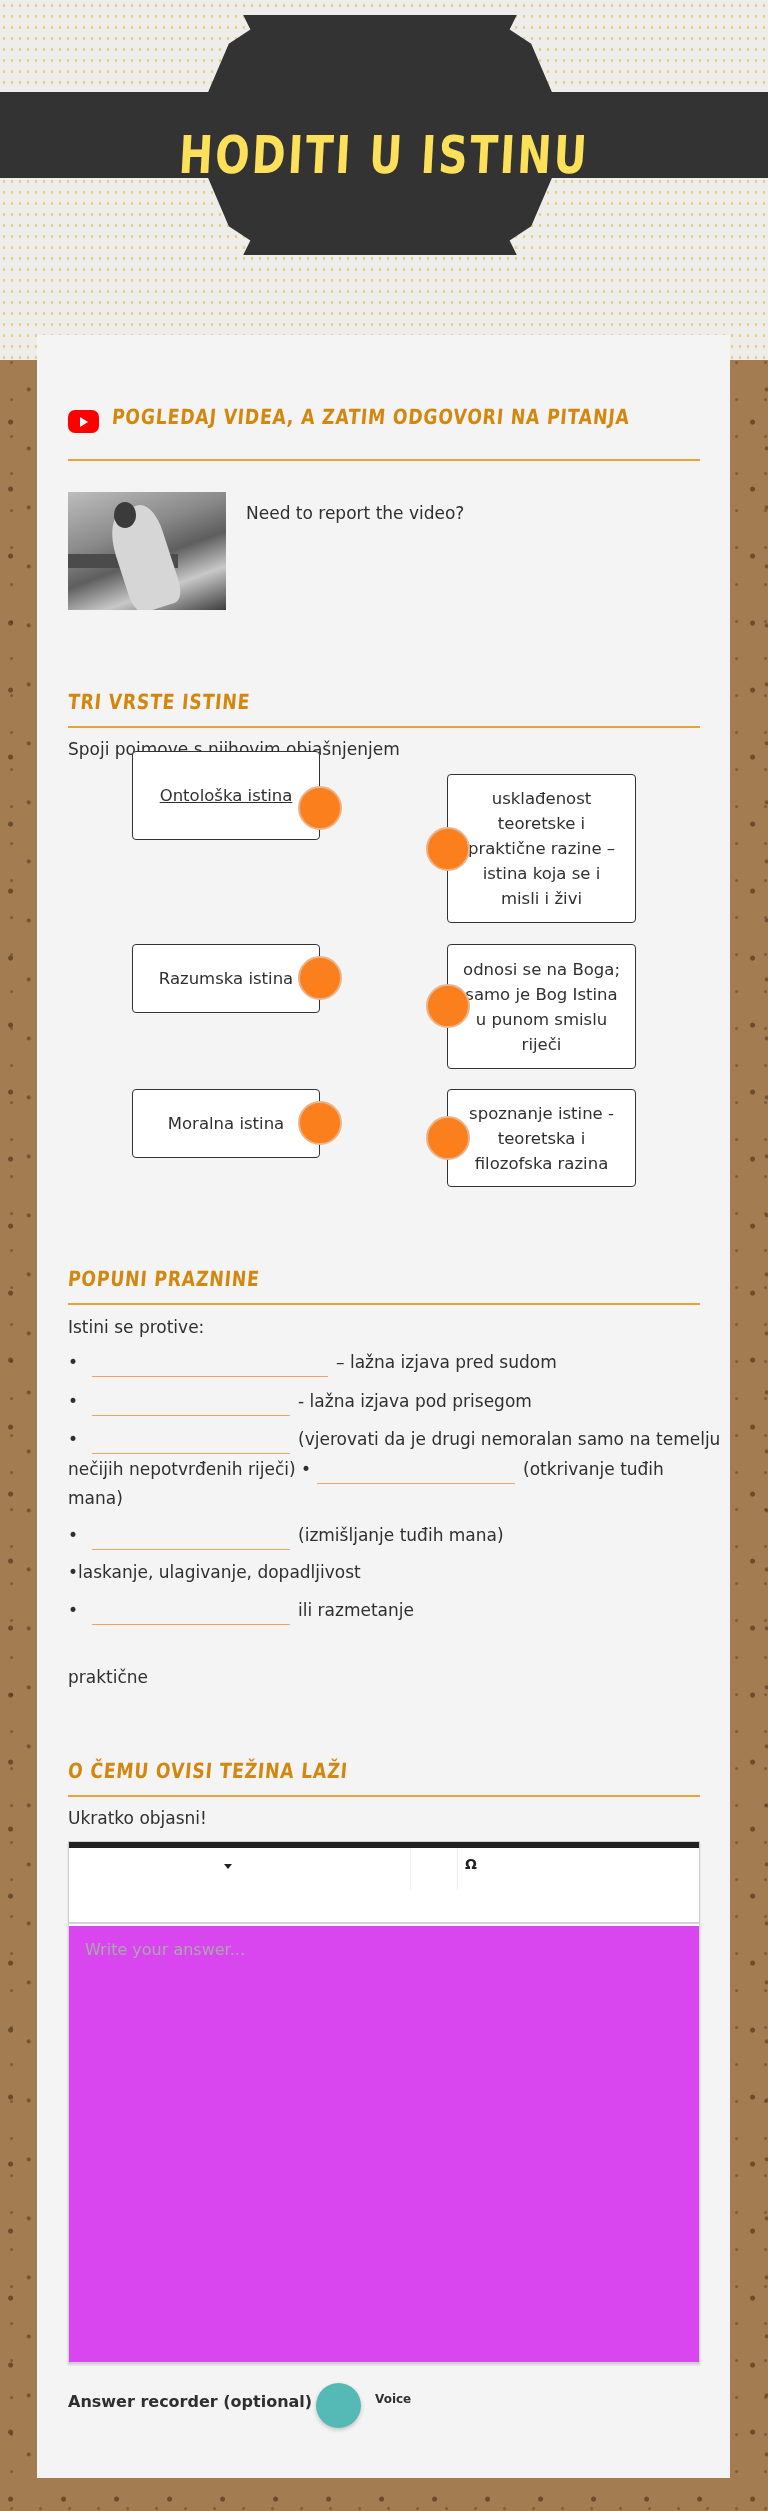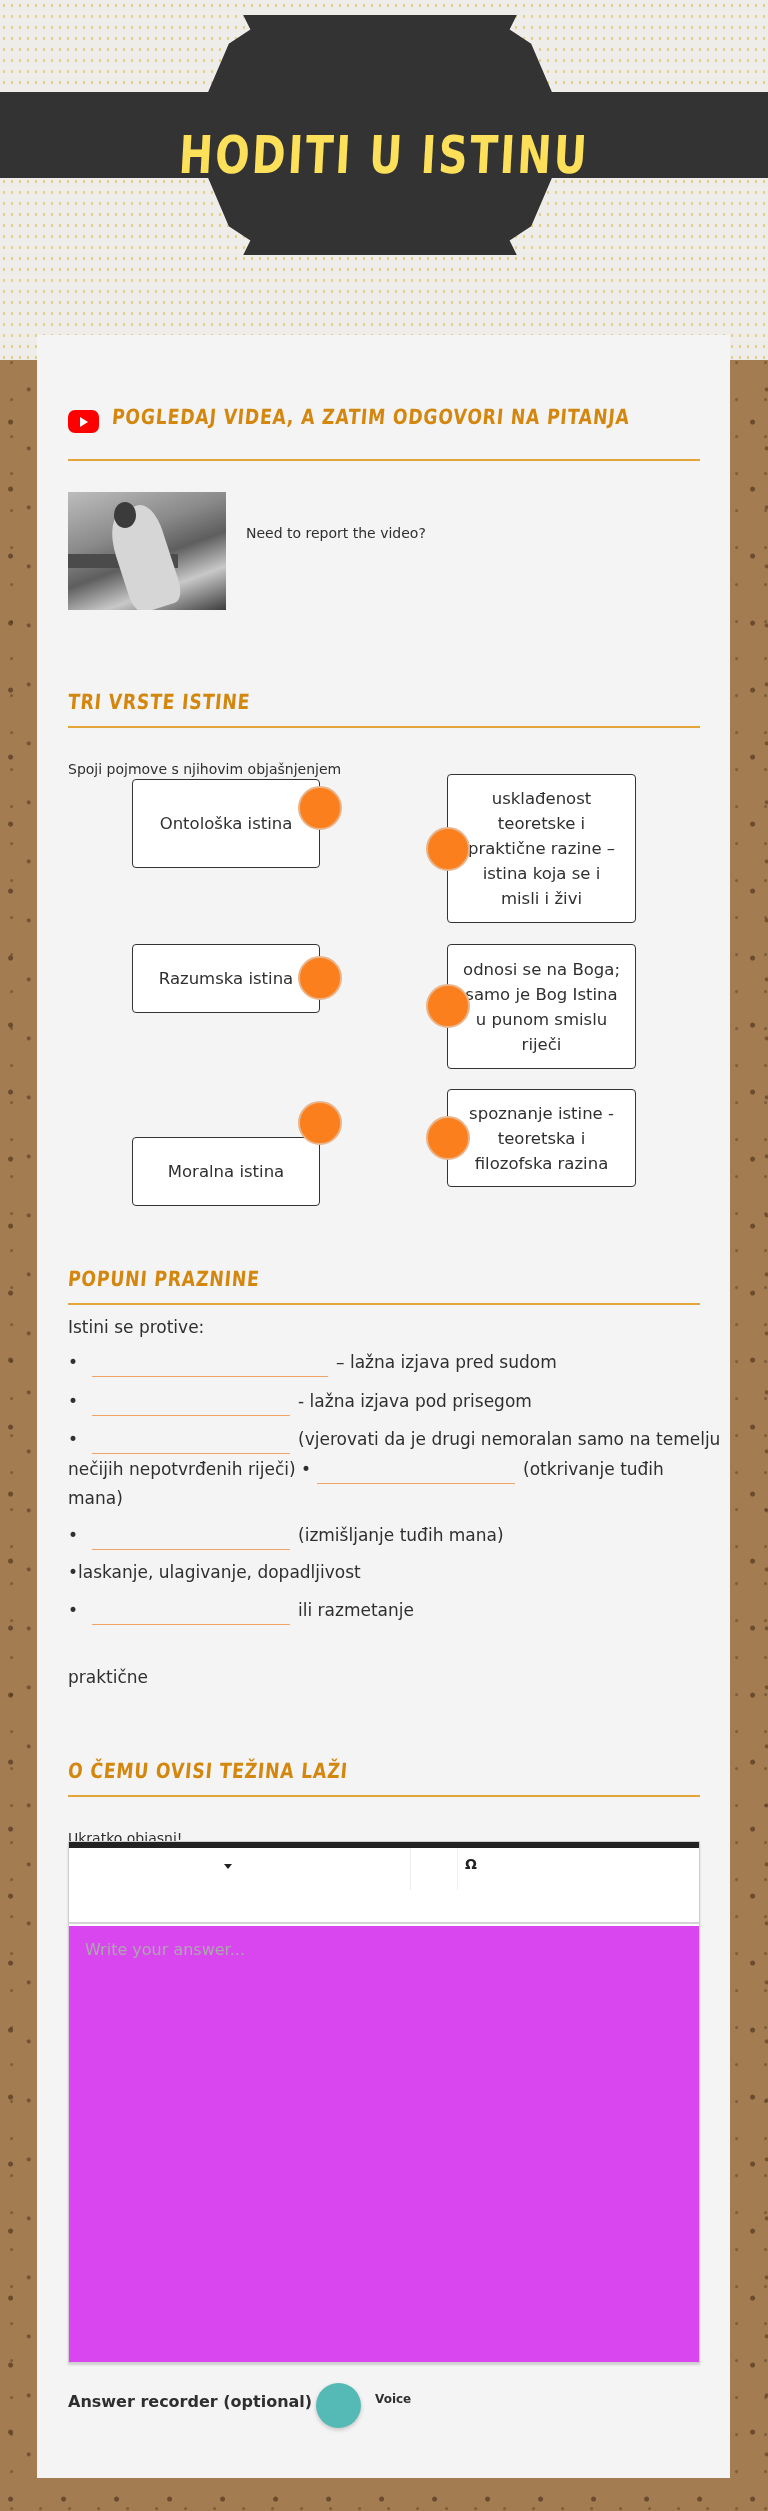--- a/index.html
+++ b/index.html
@@ -56,21 +56,21 @@
     border-left: 8px solid #fff; border-top: 5px solid transparent; border-bottom: 5px solid transparent;
   }
   .thumb {
     position: absolute; left: 31px; top: 157px; width: 158px; height: 118px;
     background: linear-gradient(160deg, #bdbdbd 0%, #8a8a8a 35%, #5e5e5e 55%, #c8c8c8 75%, #3d3d3d 100%);
     overflow: hidden;
   }
   .thumb .cross-h { position: absolute; left: 0; top: 62px; width: 110px; height: 14px; background: #4b4b4b; }
   .thumb .body { position: absolute; left: 50px; top: 14px; width: 52px; height: 104px; background: #d6d6d6; border-radius: 40% 30% 20% 20%; transform: rotate(-18deg); }
   .thumb .head { position: absolute; left: 46px; top: 10px; width: 22px; height: 26px; background: #3b3b3b; border-radius: 50%; }
-  .body-text { position: absolute; font-size: 14px; color: #2f2f2f; line-height: 22px; white-space: nowrap; margin-top: 20px; }
+  .body-text { position: absolute; font-size: 17px; color: #2f2f2f; line-height: 22px; white-space: nowrap; }
   .match-box {
     position: absolute; background: #fff; border: 1.5px solid #333; border-radius: 4px;
     display: flex; align-items: center; justify-content: center; text-align: center;
     font-size: 16.5px; line-height: 25px; color: #2f2f2f; padding: 4px 14px;
   }
   .dot {
     position: absolute; width: 44px; height: 44px; border-radius: 50%;
     background: #fb7f1d; border: 2px solid #e9b48a;
   }
   .blank {
@@ -119,41 +119,41 @@
     <div class="cross-h"></div>
     <div class="body"></div>
     <div class="head"></div>
   </div>
   <div class="body-text" style="left:209px; top:167px;">Need to report the video?</div>
 
   <div class="section-title" style="left:31px; top:355px;">TRI VRSTE ISTINE</div>
   <div class="divider" style="top:391px;"></div>
   <div class="body-text" style="left:31px; top:403px;">Spoji pojmove s njihovim objašnjenjem</div>
 
-  <div class="match-box" style="left:95px; top:444px; width:188px; height:89px;">
+  <div class="match-box" style="left:95px; top:416px; width:188px; height:89px;text-decoration:underline;">
       <span>Ontološka istina</span>
     </div>
   <div class="dot" style="left:261px; top:451px;"></div>
 
   <div class="match-box" style="left:410px; top:439px; width:189px; height:149px;">
       <span>usklađenost teoretske i praktične razine – istina koja se i misli i živi</span>
     </div>
   <div class="dot" style="left:389px; top:492px;"></div>
 
   <div class="match-box" style="left:95px; top:609px; width:188px; height:69px;">
       <span>Razumska istina</span>
     </div>
   <div class="dot" style="left:261px; top:621px;"></div>
 
   <div class="match-box" style="left:410px; top:609px; width:189px; height:125px;">
       <span>odnosi se na Boga; samo je Bog Istina u punom smislu riječi</span>
     </div>
   <div class="dot" style="left:389px; top:649px;"></div>
 
-  <div class="match-box" style="left:95px; top:754px; width:188px; height:69px;margin-top:48px;">
+  <div class="match-box" style="left:95px; top:754px; width:188px; height:69px;">
       <span>Moralna istina</span>
     </div>
   <div class="dot" style="left:261px; top:766px;"></div>
 
   <div class="match-box" style="left:410px; top:754px; width:189px; height:98px;justify-content:center;">
       <span>spoznanje istine - teoretska i filozofska razina</span>
     </div>
   <div class="dot" style="left:389px; top:781px;"></div>
 
   <div class="section-title" style="left:31px; top:932px;">POPUNI PRAZNINE</div>

